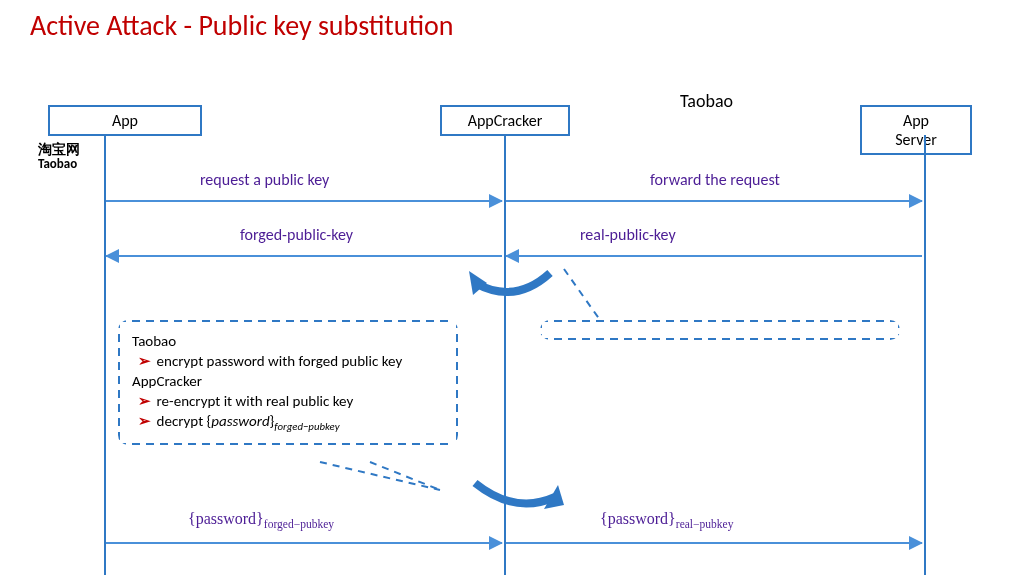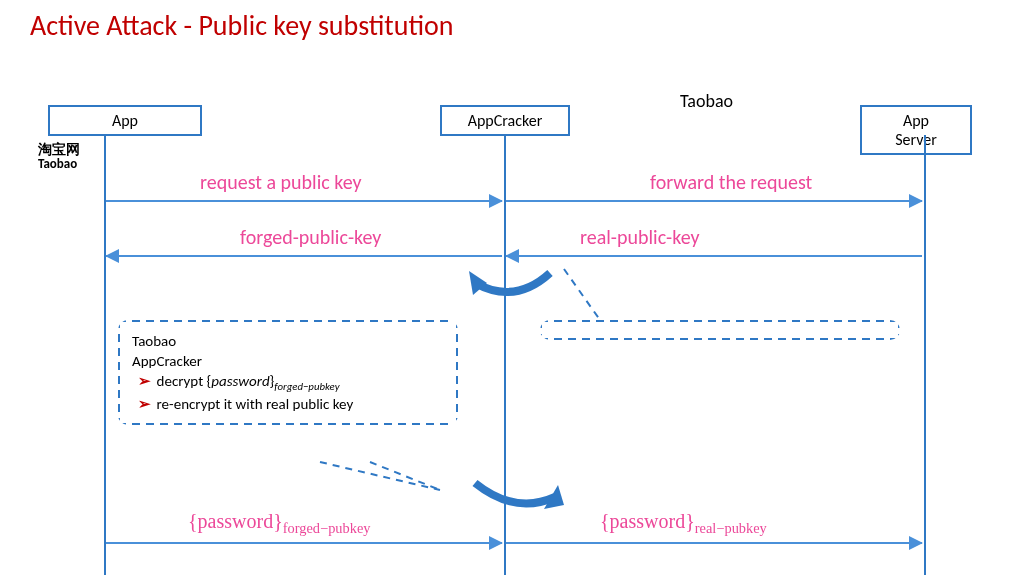--- a/index.html
+++ b/index.html
@@ -70,22 +70,22 @@
     position: absolute;
     top: -6px;
     width: 0; height: 0;
     border-top: 7px solid transparent;
     border-bottom: 7px solid transparent;
   }
   .arrow-r::after { right: -1px; border-left: 14px solid #4a90d9; }
   .arrow-l::after { left: -1px;  border-right: 14px solid #4a90d9; }
   .msg-label {
     position: absolute;
-    font-size: 20px;
-    color: #ec4899;
+    font-size: 16px;
+    color: #4c1d95;
   }
   .callout {
     position: absolute;
     border-radius: 10px;
     padding: 10px 14px;
     font-size: 15px;
     color: #000;
     background-image: repeating-linear-gradient(to right,#2f78c4 0 8px,transparent 8px 14px),repeating-linear-gradient(to right,#2f78c4 0 8px,transparent 8px 14px),repeating-linear-gradient(to bottom,#2f78c4 0 8px,transparent 8px 14px),repeating-linear-gradient(to bottom,#2f78c4 0 8px,transparent 8px 14px);
     background-position: top,bottom,left,right;
     background-repeat: no-repeat;
@@ -142,23 +142,24 @@
 
 <svg style="position:absolute;top:265px;left:560px;width:60px;height:60px">
   <line x1="4" y1="4" x2="40" y2="55" stroke="#2f78c4" stroke-width="2" stroke-dasharray="7 6"></line>
 </svg>
 
 <div class="callout" style="top:320px;left:540px;width:360px">
 </div>
 
 <div class="callout" style="top:320px;left:118px;width:340px">
   <div class="hdr">Taobao</div>
+  <div class="bline"><span class="bullet">➢</span><span>encrypt password with forged public key</span></div>
   <div class="hdr">AppCracker</div>
+  <div class="bline"><span class="bullet">➢</span><span>re-encrypt it with real public key</span></div>
   <div class="bline"><span class="bullet">➢</span><span>decrypt {</span><span style="font-style:italic">password</span><span>}</span><span class="math-sub">forged−pubkey</span></div>
-  <div class="bline"><span class="bullet">➢</span><span>re-encrypt it with real public key</span></div>
 </div>
 
 <svg style="position:absolute;top:460px;left:300px;width:160px;height:35px">
   <line x1="20" y1="2" x2="140" y2="30" stroke="#2f78c4" stroke-width="2" stroke-dasharray="7 6"></line>
   <line x1="70" y1="2" x2="140" y2="30" stroke="#2f78c4" stroke-width="2" stroke-dasharray="7 6"></line>
 </svg>
 
 <svg class="curved-arrow" style="top:475px;left:460px;width:120px;height:50px">
   <path d="M 15 8 Q 55 40 95 22" stroke="#2f78c4" stroke-width="8" fill="none"></path>
   <polygon points="98,10 84,34 104,30" fill="#2f78c4"></polygon>

